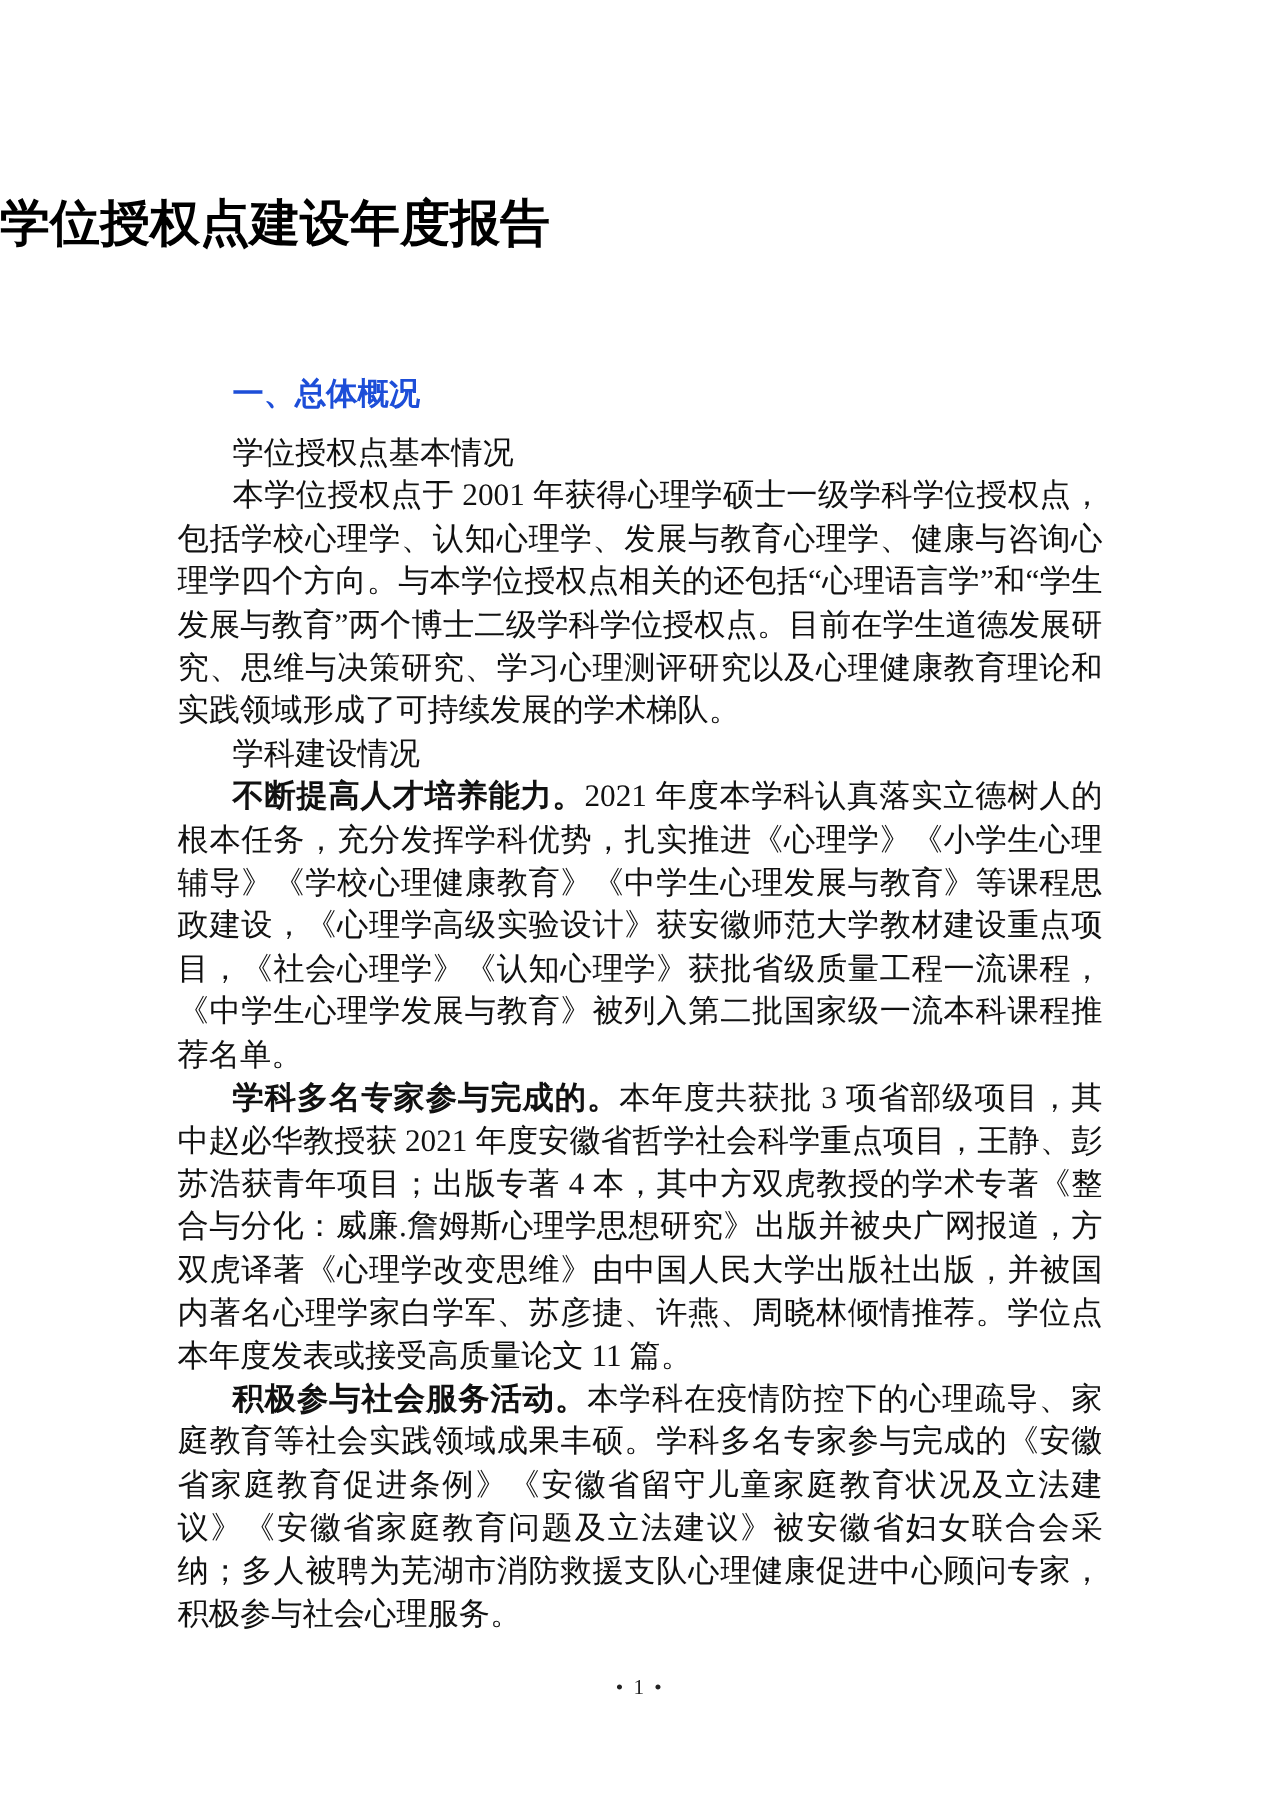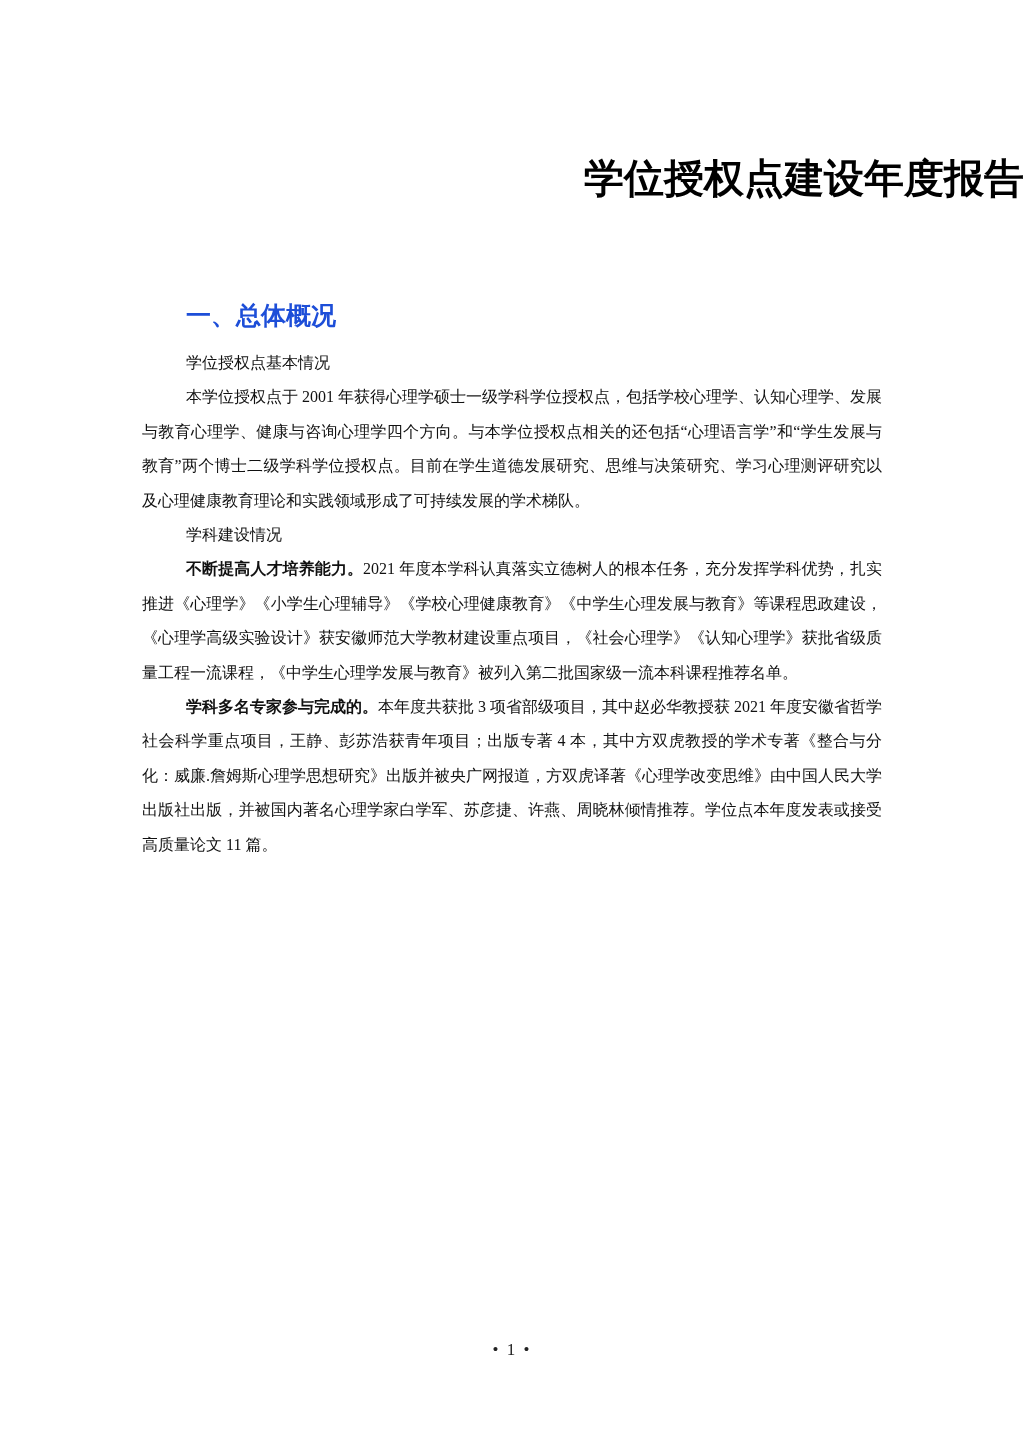--- a/index.html
+++ b/index.html
@@ -16,40 +16,40 @@
   .page {
     position: relative;
     width: 1024px;
     height: 1448px;
     background: #ffffff;
     overflow: hidden;
   }
   .doc-title {
     margin: 0;
     padding-top: 155px;
-    text-align: right;
+    text-align: left;
     font-size: 40px;
     line-height: 48px;
     font-weight: 700;
     font-family: "Liberation Serif", "DejaVu Serif", serif;
     color: #000000;
   }
   .section-heading {
     margin: 97px 142px 0 142px;
     padding: 0;
     text-indent: 44px;
     font-family: "Liberation Sans", "DejaVu Sans", sans-serif;
     font-weight: 700;
     font-size: 25px;
     line-height: 30px;
     color: #1d4ed8;
   }
   .body-text {
     margin: 16px 142px 0 142px;
-    font-size: 16px;
+    font-size: 25px;
     line-height: 34.4px;
     text-align: justify;
     color: #111111;
   }
   .body-text p {
     margin: 0;
     padding: 0;
     text-indent: 44px;
   }
   .lead {
@@ -81,18 +81,19 @@
 
     <p>本学位授权点于 2001 年获得心理学硕士一级学科学位授权点，包括学校心理学、认知心理学、发展与教育心理学、健康与咨询心理学四个方向。与本学位授权点相关的还包括“心理语言学”和“学生发展与教育”两个博士二级学科学位授权点。目前在学生道德发展研究、思维与决策研究、学习心理测评研究以及心理健康教育理论和实践领域形成了可持续发展的学术梯队。</p>
 
     <p>学科建设情况</p>
 
     <p><span class="lead">不断提高人才培养能力。</span><span>2021 年度本学科认真落实立德树人的根本任务，充分发挥学科优势，扎实推进《心理学》《小学生心理辅导》《学校心理健康教育》《中学生心理发展与教育》等课程思政建设，《心理学高级实验设计》获安徽师范大学教材建设重点项目，《社会心理学》《认知心理学》获批省级质量工程一流课程，《中学生心理学发展与教育》被列入第二批国家级一流本科课程推荐名单。</span></p>
 
 
     <p><span class="lead">学科多名专家参与完成的。</span><span>本年度共获批 3 项省部级项目，其中赵必华教授获 2021 年度安徽省哲学社会科学重点项目，王静、彭苏浩获青年项目；出版专著 4 本，其中方双虎教授的学术专著《整合与分化：威廉.詹姆斯心理学思想研究》出版并被央广网报道，方双虎译著《心理学改变思维》由中国人民大学出版社出版，并被国内著名心理学家白学军、苏彦捷、许燕、周晓林倾情推荐。学位点本年度发表或接受高质量论文 11 篇。</span></p>
 
+    <p><span class="lead">积极参与社会服务活动。</span><span>本学科在疫情防控下的心理疏导、家庭教育等社会实践领域成果丰硕。学科多名专家参与完成的《安徽省家庭教育促进条例》《安徽省留守儿童家庭教育状况及立法建议》《安徽省家庭教育问题及立法建议》被安徽省妇女联合会采纳；多人被聘为芜湖市消防救援支队心理健康促进中心顾问专家，积极参与社会心理服务。</span></p>
 
   </div>
 
   <div class="page-number">• 1 •</div>
 
 </div>
 
 </body></html>

